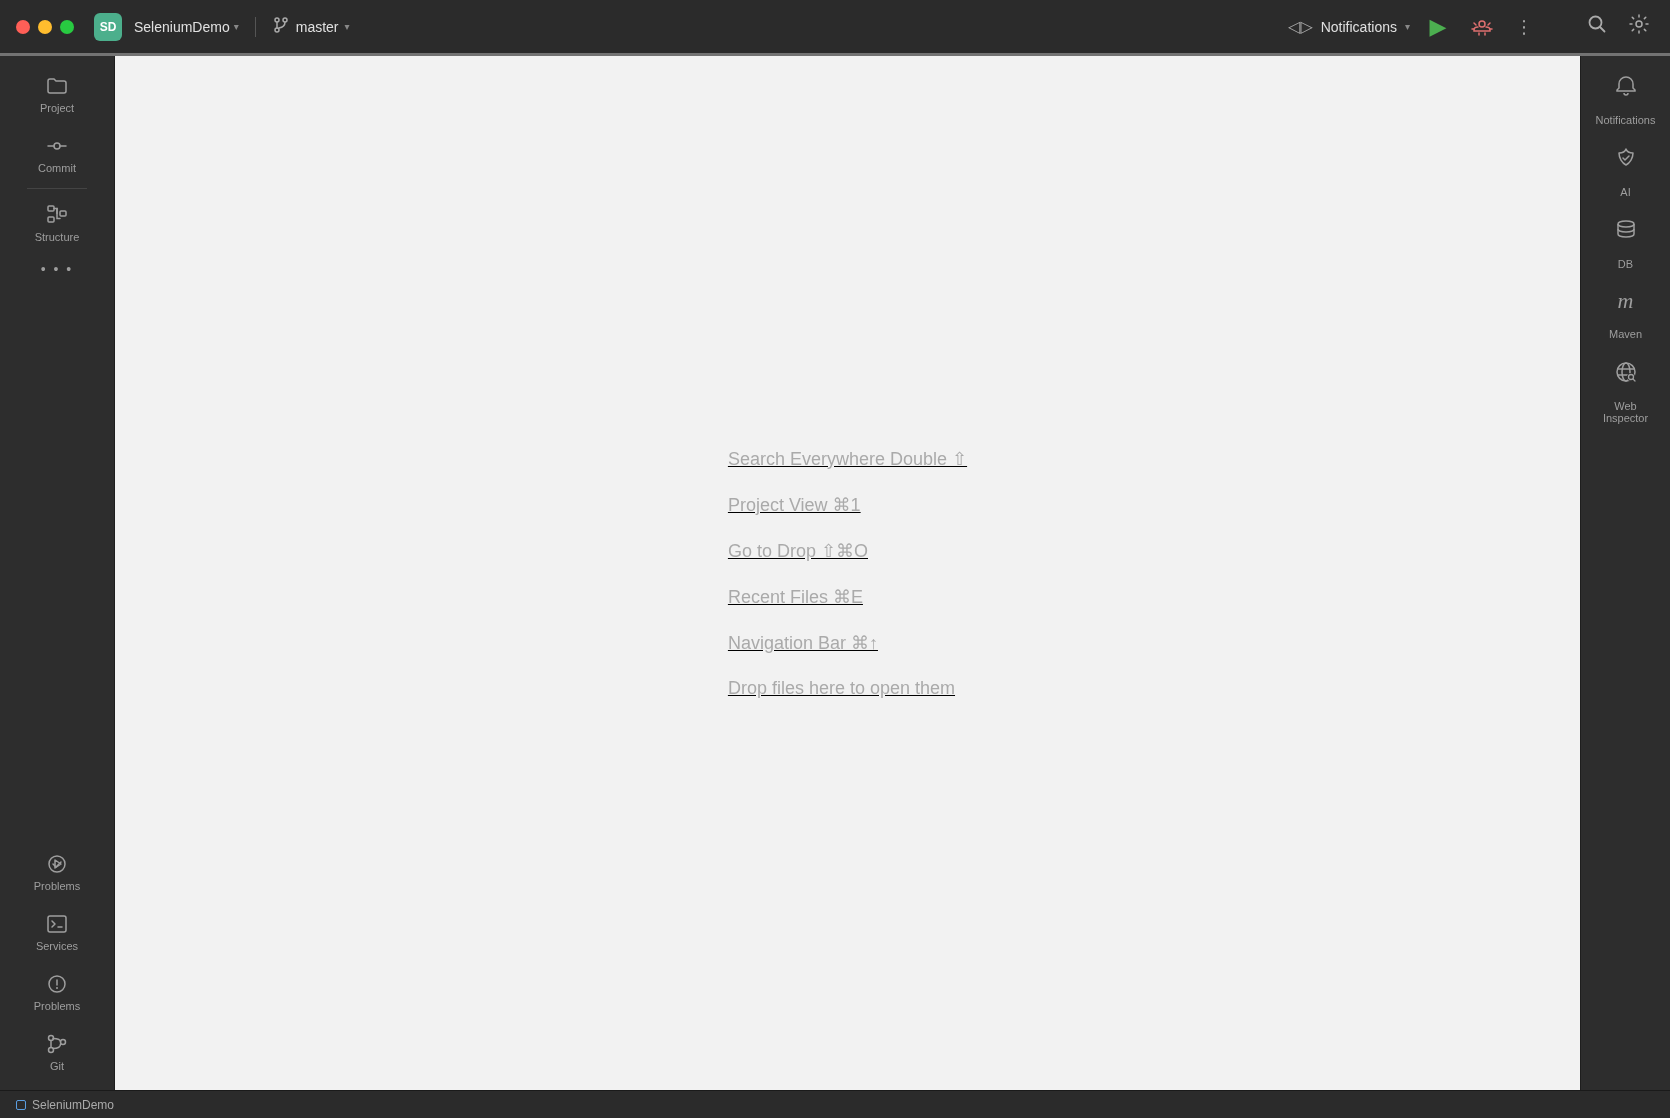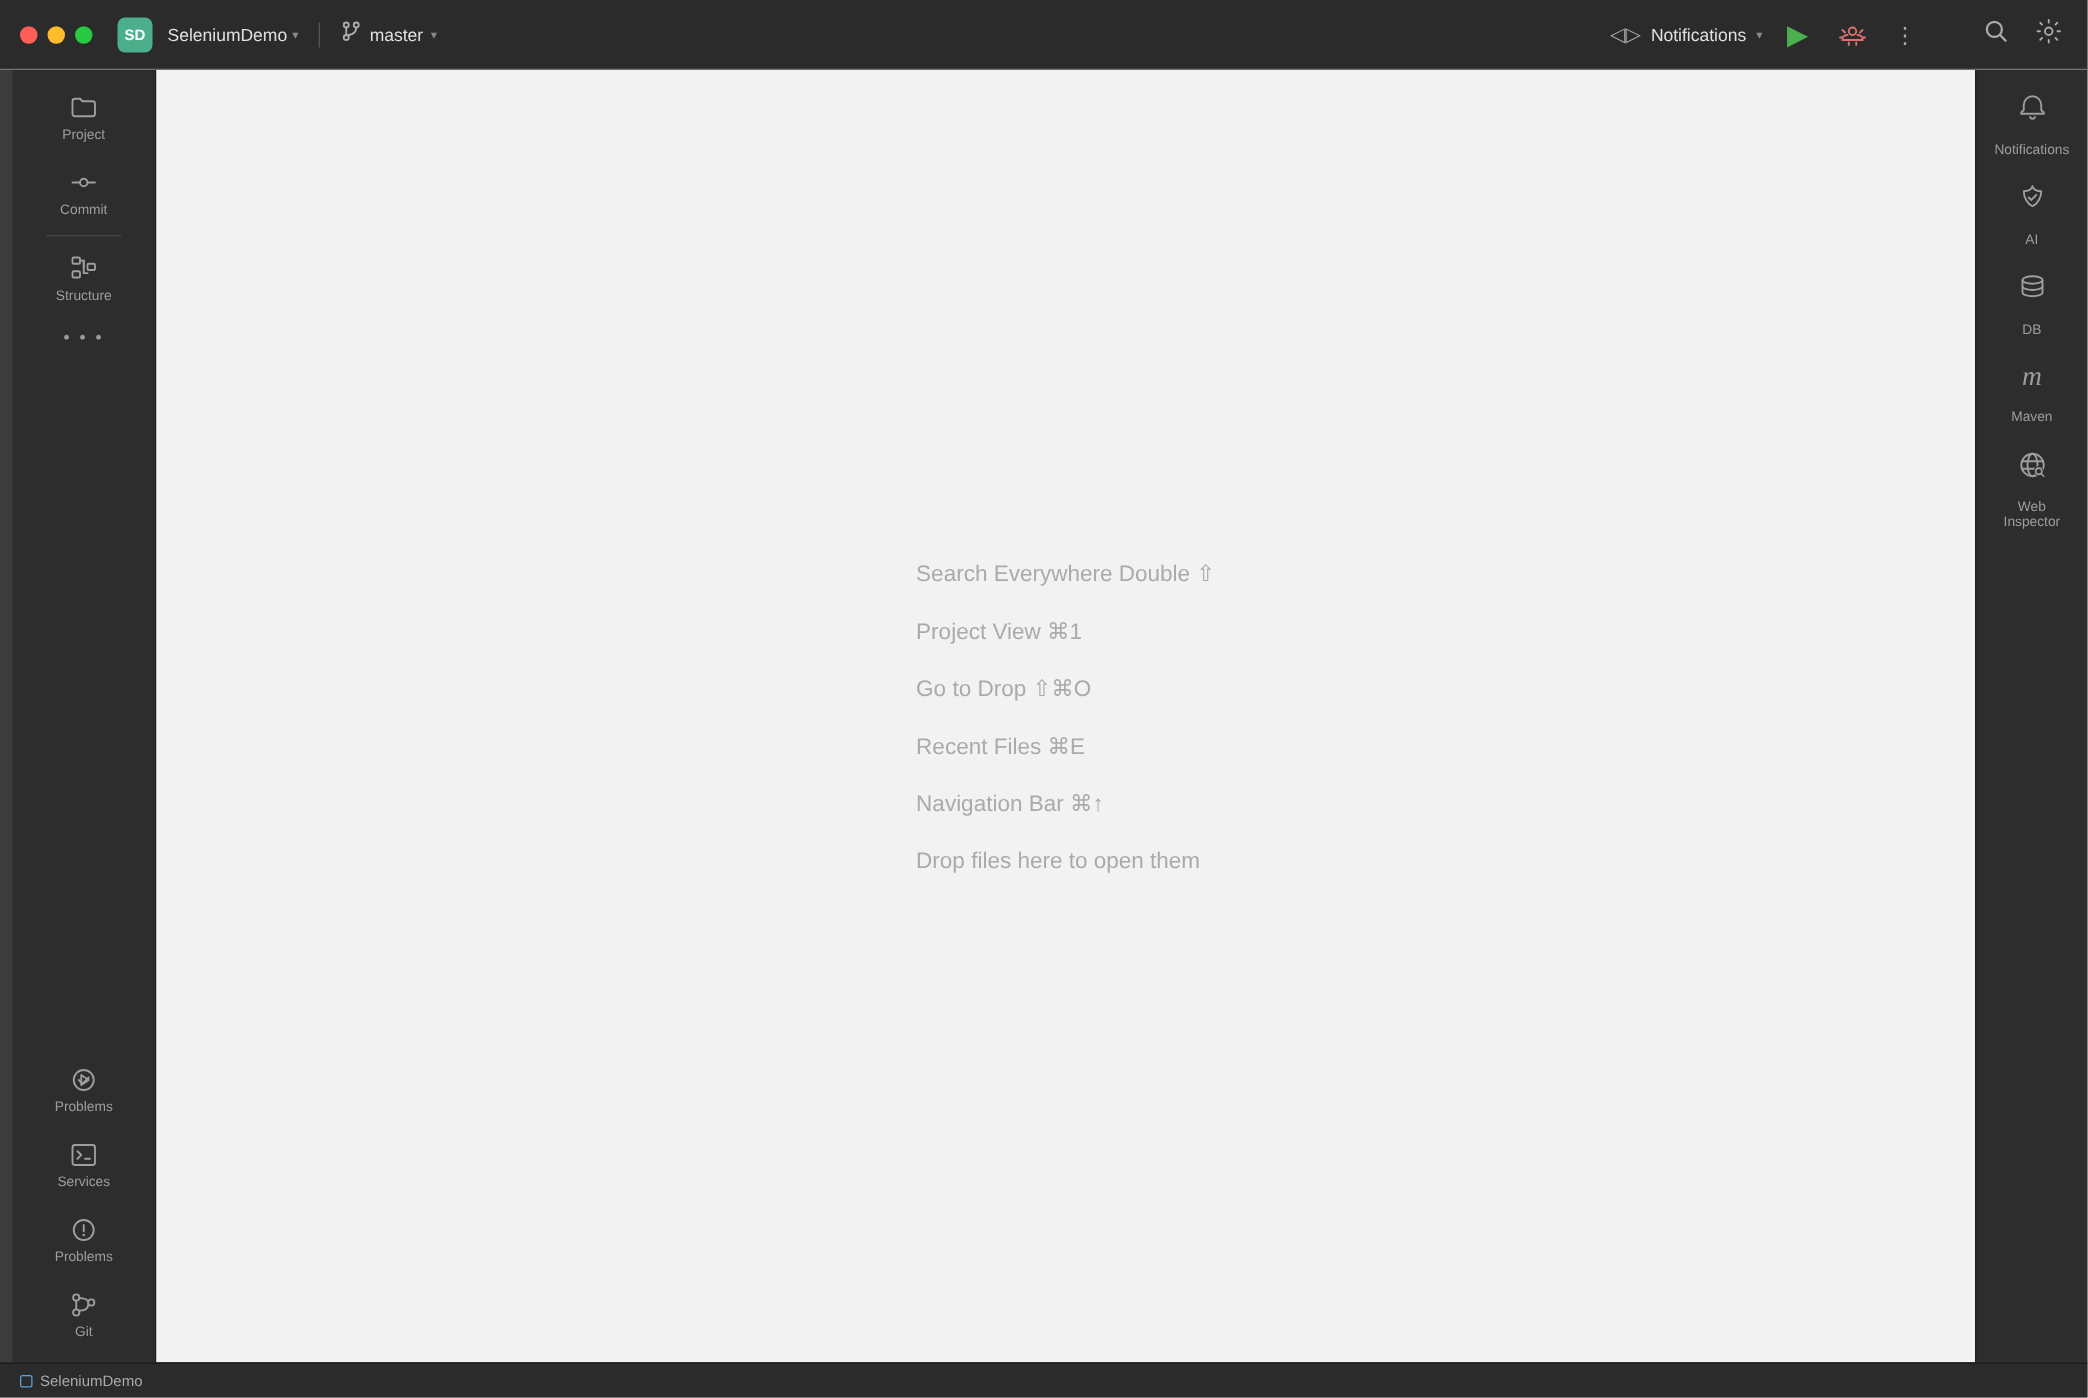--- a/index.html
+++ b/index.html
@@ -15,21 +15,21 @@
 
     
     #titlebar {
       height: 56px;
       background: #2b2b2b;
       display: flex;
       align-items: center;
       padding: 0 16px;
       gap: 12px;
       flex-shrink: 0;
-      border-bottom: 1px solid #737373;
+      border-bottom: 3px solid #737373;
     }
     .traffic-lights {
       display: flex;
       gap: 8px;
       align-items: center;
       margin-right: 8px;
     }
     .traffic-light {
       width: 14px;
       height: 14px;
@@ -142,21 +142,20 @@
       color: #aaa;
       font-size: 20px;
       padding: 4px;
     }
 
     
     #main-layout {
       display: flex;
       flex: 1;
       overflow: hidden;
-      padding-left: 10px;
     }
 
     
     #left-sidebar {
       width: 115px;
       background: #2d2d2d;
       display: flex;
       flex-direction: column;
       align-items: center;
       padding: 8px 0;
@@ -205,20 +204,21 @@
       flex-direction: column;
       align-items: center;
       justify-content: center;
       padding: 40px;
     }
 
     .hint-list {
       display: flex;
       flex-direction: column;
       gap: 24px;
+      text-decoration: underline;
     }
 
     .hint-item {
       color: #aaaaaa;
       font-size: 18px;
       font-weight: 400;
     }
 
     
     #right-sidebar {

